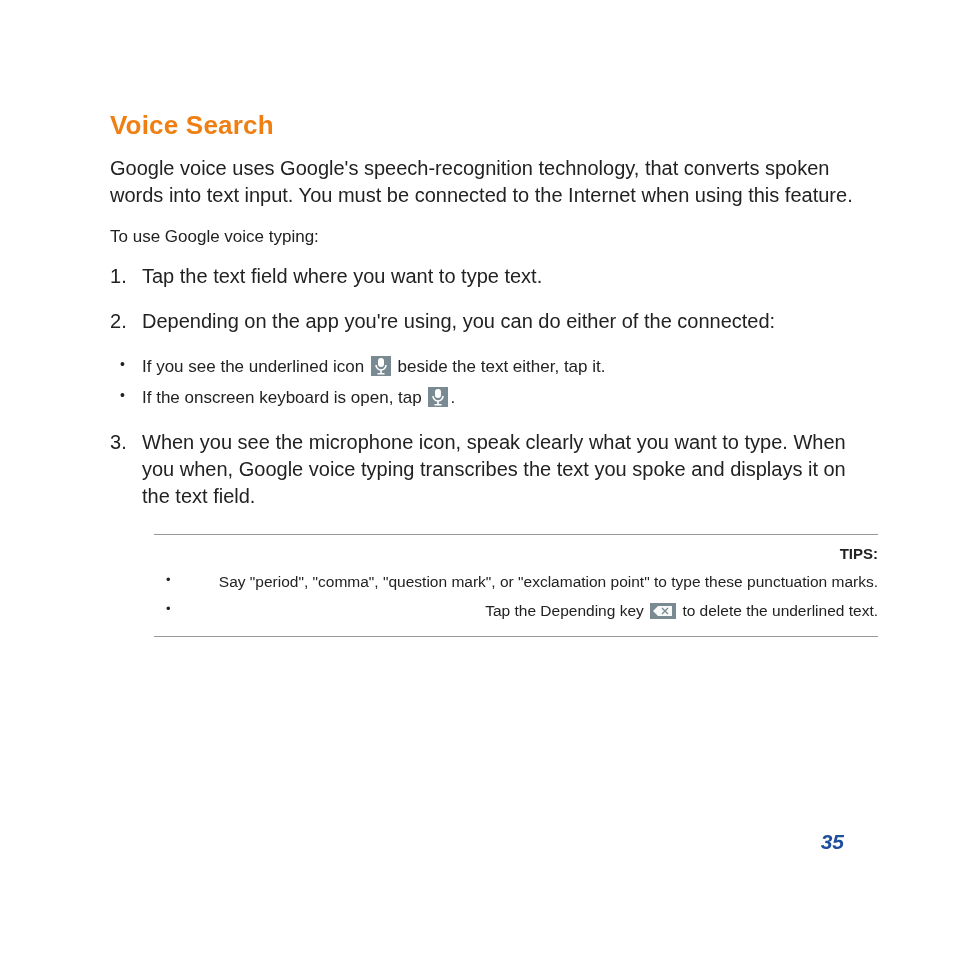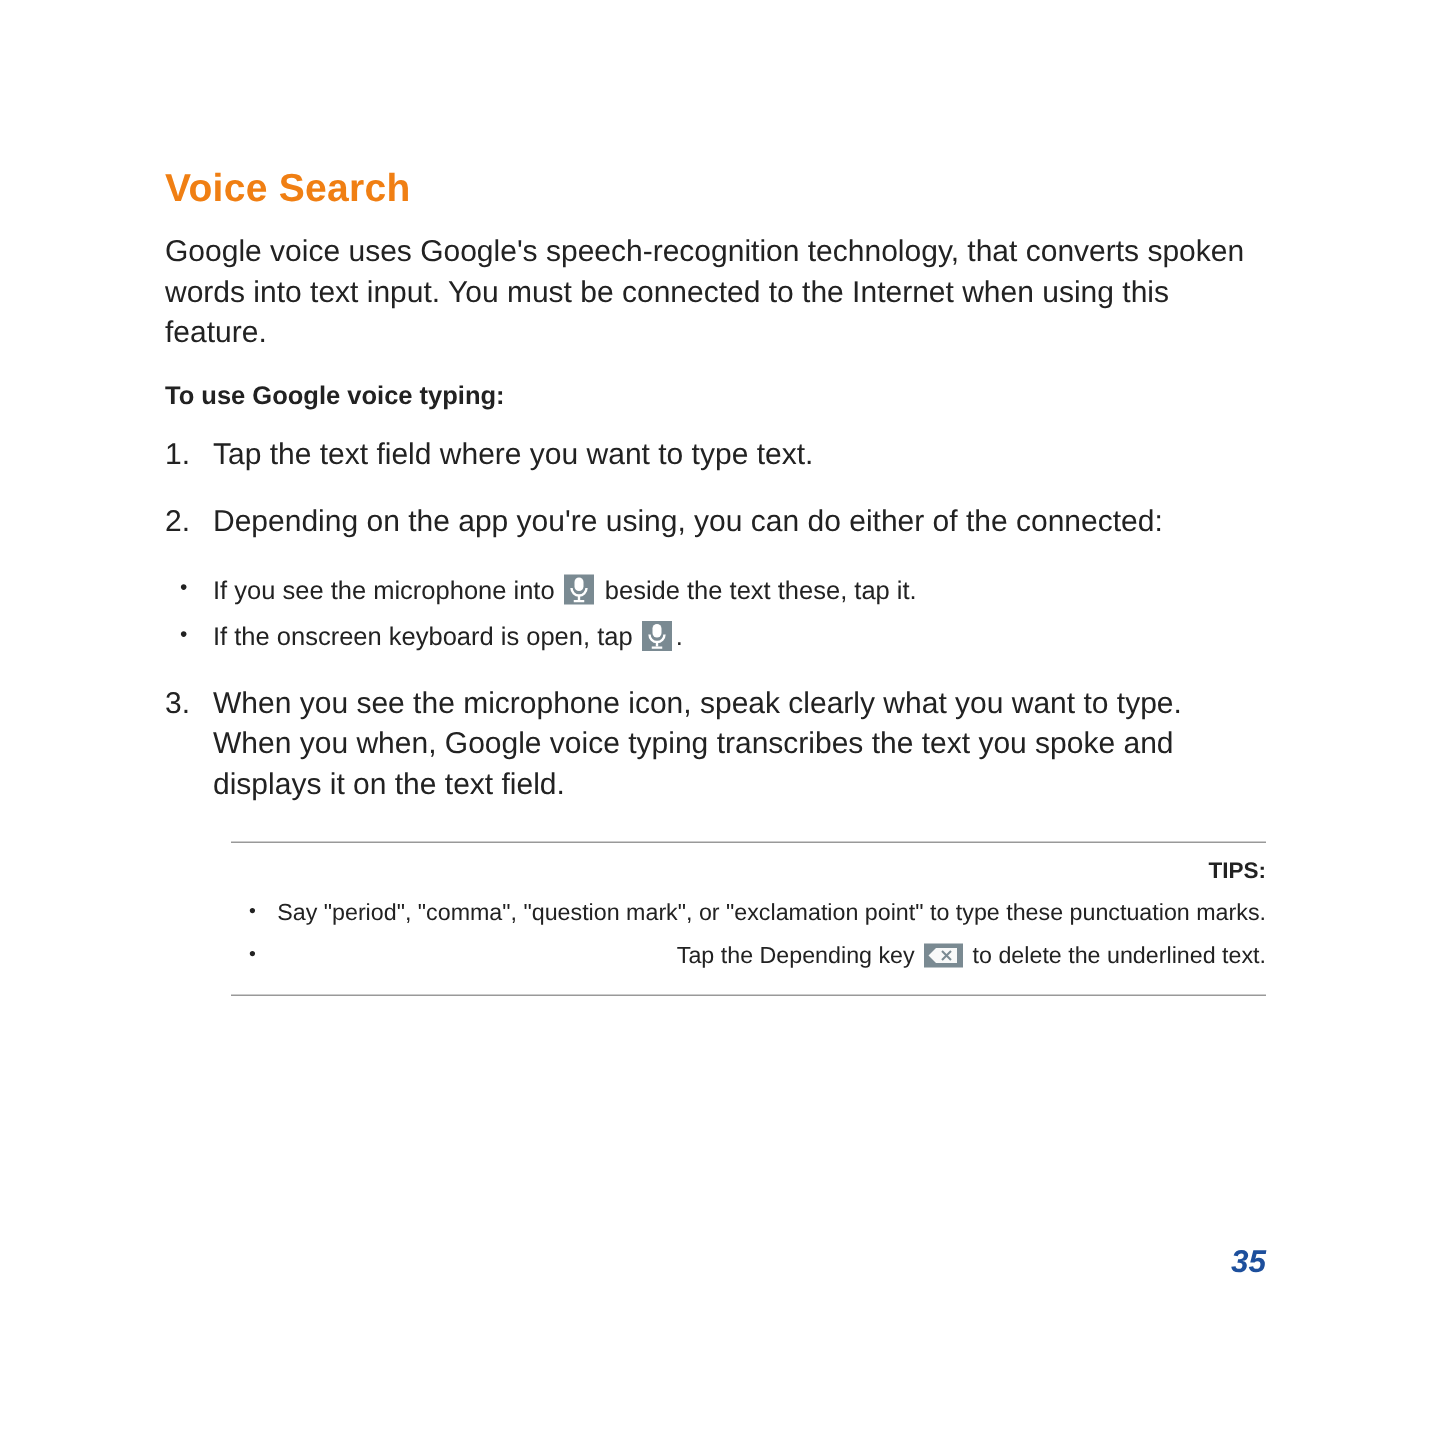--- a/index.html
+++ b/index.html
@@ -6,41 +6,41 @@
     margin: 0;
     padding: 0;
     width: 954px;
     height: 954px;
     background: #ffffff;
     font-family: "Myriad Pro", "Segoe UI", "Helvetica Neue", Arial, sans-serif;
     color: #222;
   }
   .page {
     box-sizing: border-box;
-    padding: 110px 110px 0 110px;
+    padding: 110px 76px 0 110px;
     width: 954px;
     height: 954px;
     position: relative;
   }
   h1.title {
     color: #f07f13;
     font-size: 26px;
     font-weight: 700;
     margin: 0 0 14px 0;
     letter-spacing: 0.2px;
   }
   p.body {
     font-size: 20px;
     line-height: 1.35;
     margin: 0 0 14px 0;
     color: #222;
   }
   .subhead {
     font-size: 17px;
-    font-weight: 700;
+    font-weight: 400;
     margin: 18px 0 16px 0;
   }
   ol.steps {
     list-style: none;
     padding: 0;
     margin: 0;
     counter-reset: step;
   }
   ol.steps > li {
     counter-increment: step;
@@ -160,28 +160,28 @@
 
   <div class="subhead">To use Google voice typing:</div>
 
   <ol class="steps">
     <li><span>Tap the text field where you want to type text.</span></li>
     <li><span>Depending on the app you're using, you can do either of the connected:</span></li>
   </ol>
 
   <ul class="bullets">
     <li>
-      <span>If you see the microphone into </span><span class="mic-icon"><svg viewBox="0 0 16 18">
+      <span>If you see the underlined icon </span><span class="mic-icon"><svg viewBox="0 0 16 18">
             <g fill="#fff">
               <rect x="5" y="1" width="6" height="9" rx="3"></rect>
               <path d="M3 8 a5 5 0 0 0 10 0" stroke="#fff" stroke-width="1.6" fill="none"></path>
               <rect x="7.2" y="13" width="1.6" height="3"></rect>
               <rect x="4.5" y="16" width="7" height="1.5"></rect>
             </g>
-          </svg></span><span> beside the text these, tap it.</span>
+          </svg></span><span> beside the text either, tap it.</span>
     </li>
     <li>
       <span>If the onscreen keyboard is open, tap </span><span class="mic-icon"><svg viewBox="0 0 16 18">
             <g fill="#fff">
               <rect x="5" y="1" width="6" height="9" rx="3"></rect>
               <path d="M3 8 a5 5 0 0 0 10 0" stroke="#fff" stroke-width="1.6" fill="none"></path>
               <rect x="7.2" y="13" width="1.6" height="3"></rect>
               <rect x="4.5" y="16" width="7" height="1.5"></rect>
             </g>
           </svg></span><span>.</span>

